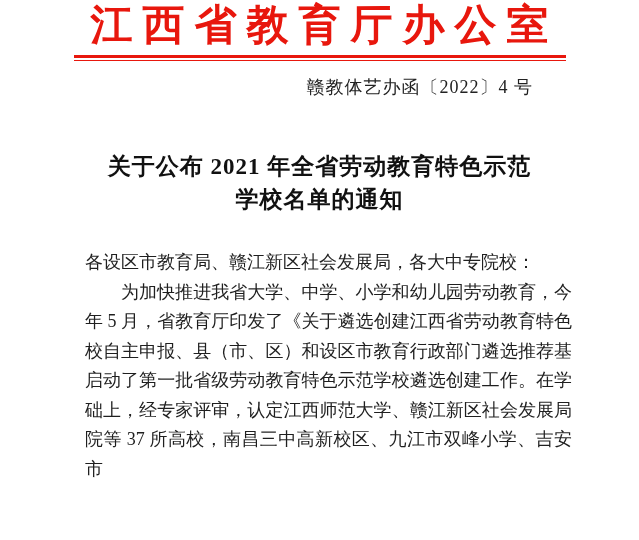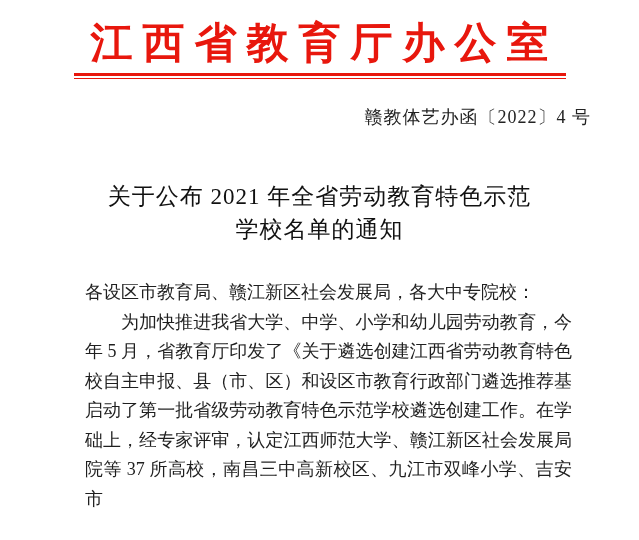--- a/index.html
+++ b/index.html
@@ -7,53 +7,53 @@
     width: 639px;
     height: 540px;
     overflow: hidden;
     background: #ffffff;
     font-family: "Liberation Serif", "DejaVu Serif", serif;
     color: #1f1f1f;
   }
   .page { width: 639px; height: 540px; position: relative; }
 
   .issuer {
-    margin-top: 18px;
+    margin-top: 0;
     text-align: center;
     color: #e8170d;
     font-weight: bold;
     font-size: 42px;
     line-height: 50px;
     letter-spacing: 10px;
     text-indent: 10px; 
     white-space: nowrap;
   }
 
   .red-rule {
     width: 492px;
     margin: 5px auto 0 auto;
     height: 2px;
     border-top: 3px solid #e8170d;
     border-bottom: 1px solid #e8170d;
   }
 
   .doc-number {
-    margin-top: 27px;
-    padding-right: 48px;
+    margin-top: 15px;
+    padding-right: 106px;
     text-align: right;
     font-size: 18px;
     line-height: 22px;
     letter-spacing: 1px;
     color: #222222;
   }
 
   .notice-title {
     margin-top: 52px;
     text-align: center;
-    font-weight: normal;
+    font-weight: bold;
     font-size: 23px;
     line-height: 33px;
     color: #111111;
     letter-spacing: 1px;
   }
 
   .body-block {
     margin: 32px 67px 0 85px;
     font-size: 18px;
     line-height: 29.5px;

